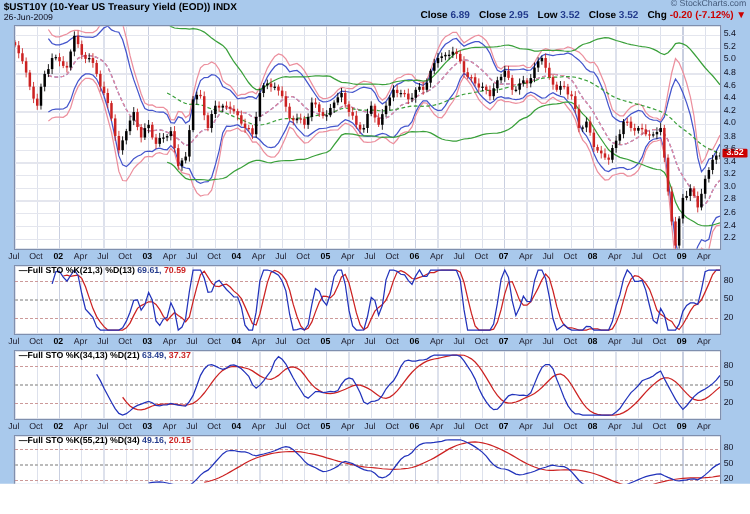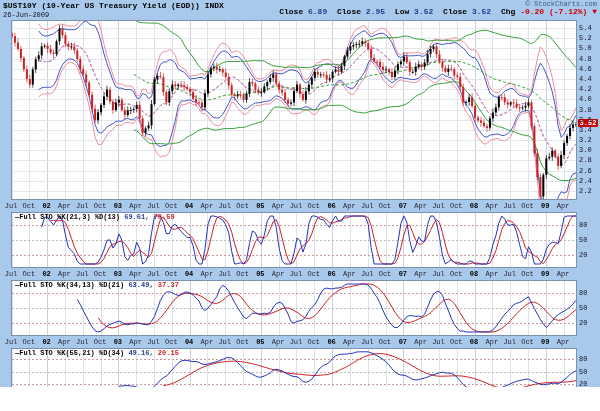--- a/index.html
+++ b/index.html
@@ -1,17 +1,17 @@
 <!DOCTYPE html>
 <html><head>
 <meta charset="utf-8">
 <style>
   html,body{margin:0;padding:0;}
   #chart-root{position:relative;width:600px;height:387px;background:#a9c9ec;
-    font-family:Liberation Mono, monospace;overflow:hidden;}
+    font-family:Liberation Sans, sans-serif;overflow:hidden;}
   .abs{position:absolute;}
   .panel{position:absolute;left:11px;background:#fff;border:1px solid #7f8fae;box-sizing:border-box;}
   .panel svg{display:block;}
   #symbol-title{left:3px;top:1px;font-size:8px;font-weight:bold;color:#000;white-space:nowrap;}
   #chart-date{left:3px;top:11px;font-size:7px;color:#112;}
   #copyright{right:3px;top:0px;font-size:7px;color:#445a7a;}
   #quote-line{right:3px;top:7px;font-size:8px;white-space:nowrap;color:#112;}
   #quote-line .ql{font-weight:bold;color:#000;margin-left:5px;}
   #quote-line .qv{font-weight:bold;color:#223a8c;}
   #quote-line .neg{color:#cc0000;font-weight:bold;}

